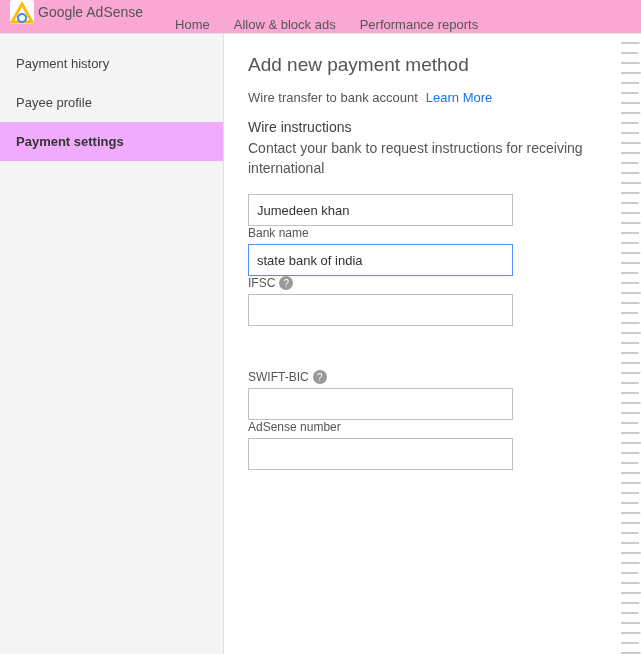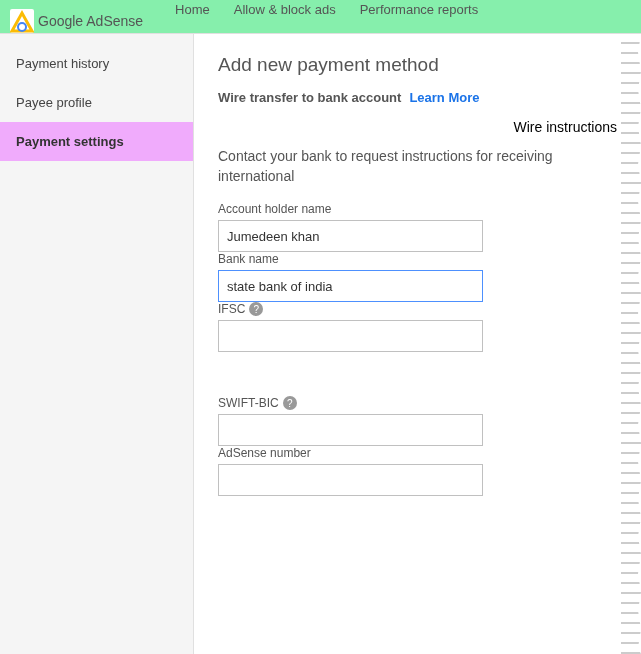--- a/index.html
+++ b/index.html
@@ -8,23 +8,23 @@
       font-size: 13px;
       background: #fff;
       width: 641px;
       min-height: 654px;
       overflow-x: hidden;
     }
 
     
     .top-nav {
       display: flex;
-      align-items: flex-end;
+      align-items: flex-start;
       height: 34px;
-      background: #86efac;
+      background: #f9a8d4;
       border-bottom: 1px solid #e0e0e0;
       padding: 0 10px;
       gap: 0;
     }
     .logo-area {
       display: flex;
       align-items: center;
       gap: 4px;
       margin-right: 20px;
     }
@@ -49,21 +49,21 @@
     }
 
     
     .main-layout {
       display: flex;
       min-height: 620px;
     }
 
     
     .sidebar {
-      width: 194px;
+      width: 224px;
       background: #f5f5f5;
       border-right: 1px solid #e0e0e0;
       padding-top: 10px;
       flex-shrink: 0;
     }
     .sidebar-item {
       padding: 12px 16px;
       font-size: 13px;
       color: #444;
       cursor: pointer;
@@ -96,37 +96,35 @@
       margin-bottom: 8px;
       line-height: 1.4;
     }
 
     .wire-transfer-row {
       display: flex;
       align-items: center;
       gap: 8px;
       margin-bottom: 14px;
       font-size: 13px;
-      font-weight: bold;
     }
     .wire-transfer-label {
       color: #555;
     }
     .learn-more-link {
       color: #1a73e8;
       text-decoration: none;
       cursor: pointer;
     }
 
     .wire-instructions-title {
       font-size: 14px;
-      color: #000000;
-      margin-bottom: 12px;
+      color: #404040;
+      margin-bottom: 4px;
       font-weight: normal;
-      text-align: right;
     }
     .wire-instructions-desc {
       font-size: 14px;
       color: #555;
       margin-bottom: 16px;
       line-height: 1.4;
     }
 
     .form-group {
       margin-bottom: 18px;
@@ -248,21 +246,20 @@
 
     <div>
       <div class="wire-instructions-title">Wire instructions</div>
       <div class="wire-instructions-desc">Contact your bank to request instructions for receiving international</div>
     </div>
 
     <div class="steps-container">
 
       <div class="form-group step-row" style="position:relative;">
         
-        <label class="form-label">Account holder name</label>
         <input class="form-input" type="text" value="Jumedeen khan" style="">
       </div>
 
       <div class="form-group step-row" style="position:relative;">
         
         <label class="form-label">Bank name</label>
         <input class="form-input active-input" type="text" value="state bank of india" style="">
       </div>
 
       <div class="form-group step-row" style="position:relative;">

